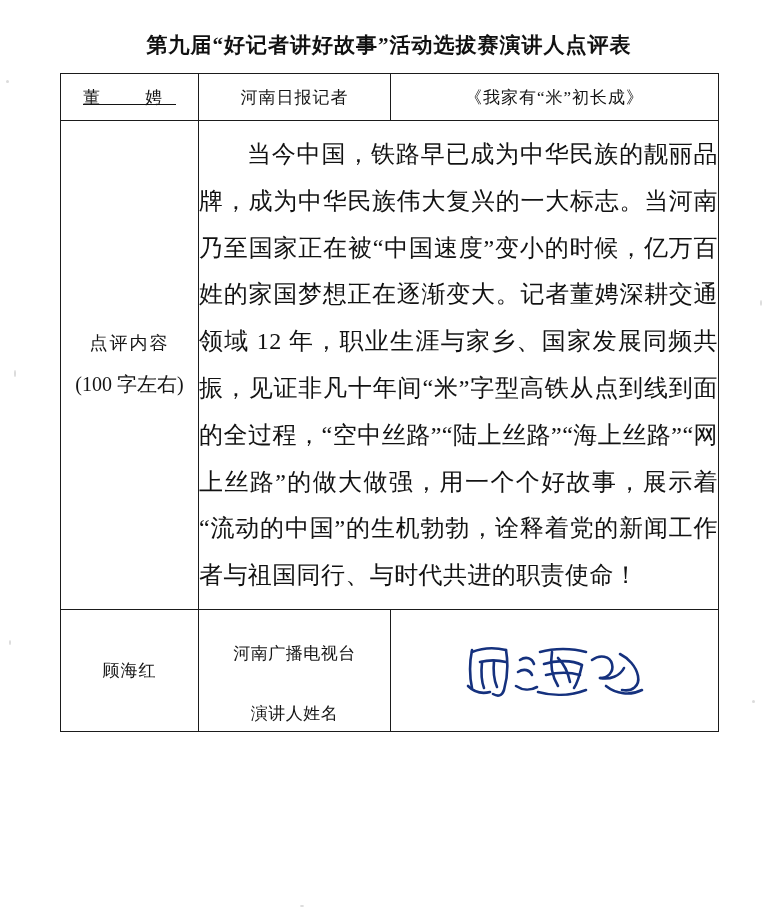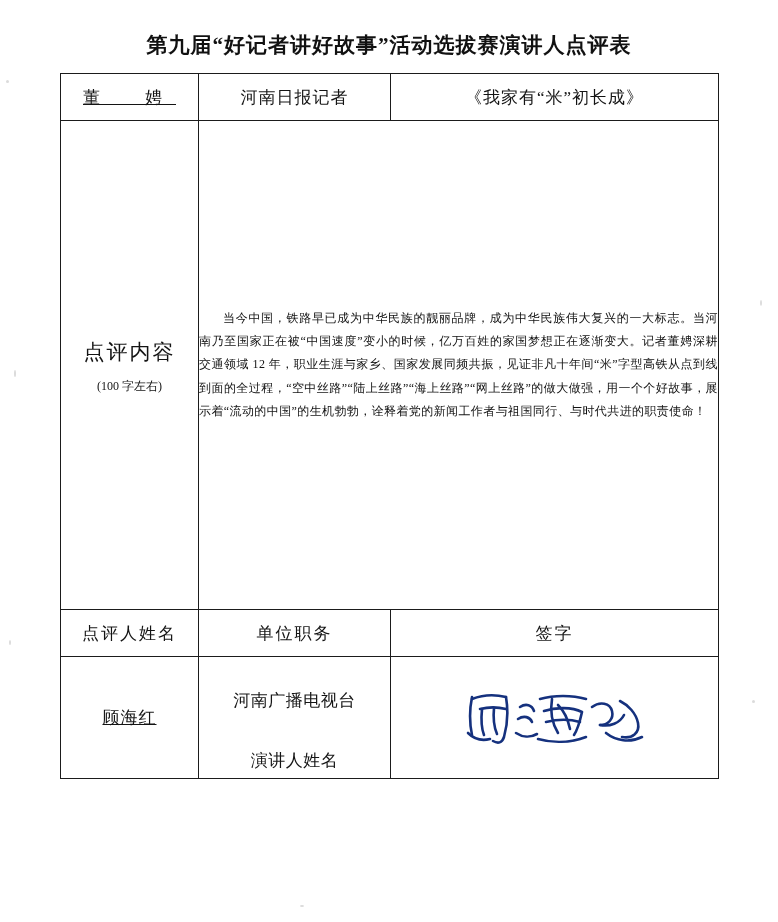--- a/index.html
+++ b/index.html
@@ -66,49 +66,49 @@
   .title-cell {
     letter-spacing: 1px;
   }
 
   .label-cell {
     vertical-align: middle;
     line-height: 2.1;
   }
   .label-cell .lbl-main {
     display: block;
-    font-size: 21px;
+    font-size: 18px;
     letter-spacing: 2px;
   }
   .label-cell .lbl-sub {
     display: block;
-    font-size: 12px;
+    font-size: 20px;
     letter-spacing: 0px;
   }
 
   .body-cell {
     text-align: left;
     vertical-align: top;
     padding: 22px 18px 18px 18px;
     height: 488px;
   }
   .body-text {
-    font-size: 12px;
+    font-size: 24px;
     line-height: 1.95;
     text-indent: 2em;
     letter-spacing: 0.4px;
     text-align: justify;
     color: #121212;
     font-family: "Liberation Serif", "DejaVu Serif", serif;
   }
 
   .rev-hdr td { height: 46px; font-size: 18px; letter-spacing: 2px; }
   .rev-row td { height: 96px; }
 
-  .rev-name { font-size: 17px; letter-spacing: 1px; text-decoration: underline; }
+  .rev-name { font-size: 17px; letter-spacing: 1px; }
   .rev-unit {
     font-size: 17px;
     line-height: 1.9;
     letter-spacing: 0.5px;
   }
   .rev-unit span { display: block; margin-top: 28px; }
 
   .sign-cell {
     position: relative;
   }
@@ -151,25 +151,20 @@
       <tr>
         <td class="label-cell">
           <span class="lbl-main">点评内容</span>
           <span class="lbl-sub">(100 字左右)</span>
         </td>
         <td class="body-cell" colspan="2">
           <div class="body-text">当今中国，铁路早已成为中华民族的靓丽品牌，成为中华民族伟大复兴的一大标志。当河南乃至国家正在被“中国速度”变小的时候，亿万百姓的家国梦想正在逐渐变大。记者董娉深耕交通领域 12 年，职业生涯与家乡、国家发展同频共振，见证非凡十年间“米”字型高铁从点到线到面的全过程，“空中丝路”“陆上丝路”“海上丝路”“网上丝路”的做大做强，用一个个好故事，展示着“流动的中国”的生机勃勃，诠释着党的新闻工作者与祖国同行、与时代共进的职责使命！</div>
         </td>
       </tr>
 
-      <tr class="rev-hdr">
-        <td>点评人姓名</td>
-        <td>单位职务</td>
-        <td>签字</td>
-      </tr>
 
       <tr class="rev-row">
         <td class="rev-name">顾海红</td>
         <td class="rev-unit">
           <span>河南广播电视台</span>
           <span>演讲人姓名</span>
         </td>
         <td class="sign-cell">
           <svg class="signature" viewBox="0 0 190 72" aria-hidden="true">
             <g fill="none" stroke="#15317e" stroke-width="2.6" stroke-linecap="round" stroke-linejoin="round">

